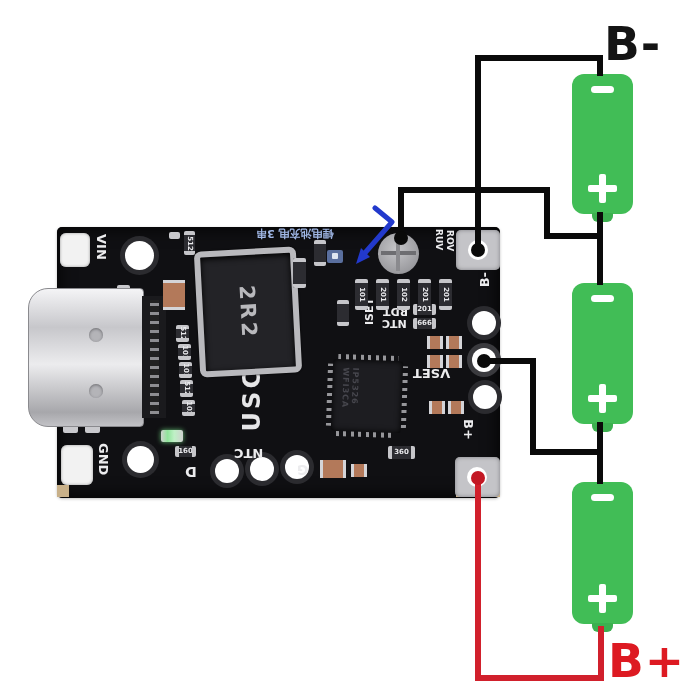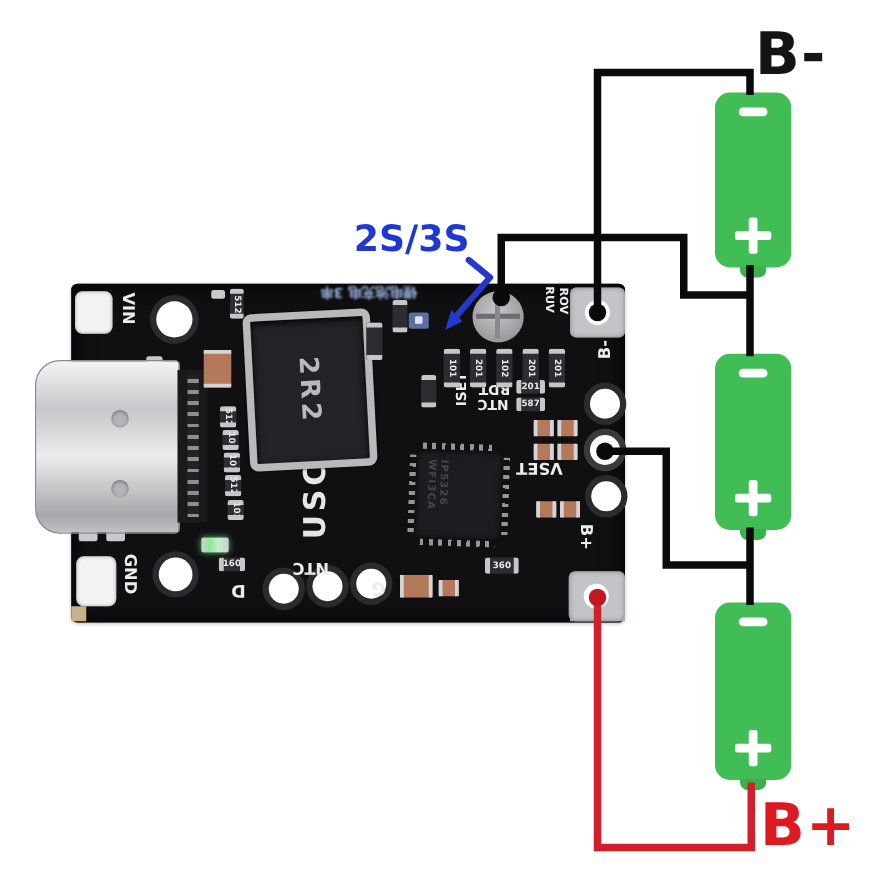--- a/index.html
+++ b/index.html
@@ -202,21 +202,21 @@
       <span>201</span>
     </div>
   <div class="res v zb" style="left:439px;top:279px;width:13px;height:31px;">
       <span>201</span>
     </div>
 
   <div class="res h zb" style="left:413px;top:304px;width:23px;height:11px;">
       <span>201</span>
     </div>
   <div class="res h zb" style="left:413px;top:318px;width:23px;height:11px;">
-      <span>587</span>
+      <span>666</span>
     </div>
   <div class="res h zb" style="left:388px;top:446px;width:27px;height:13px;">
       <span>360</span>
     </div>
   <div class="res h zb" style="left:175px;top:446px;width:21px;height:11px;">
       <span>160</span>
     </div>
   <div class="res v zb" style="left:184px;top:231px;width:11px;height:24px;">
       <span>512</span>
     </div>
@@ -275,15 +275,14 @@
     <circle cx="478" cy="250" r="7" fill="#0a0a0a"></circle>
     <circle cx="484" cy="361" r="7" fill="#0a0a0a"></circle>
     <circle cx="478" cy="478" r="7" fill="#c31824"></circle>
 
     <path d="M375,208 L392,222 L364,254" fill="none" stroke="#2239cc" stroke-width="5" stroke-linecap="round" stroke-linejoin="round"></path>
     <polygon points="356,264 370,257 361,248" fill="#2239cc"></polygon>
   </svg>
 
   <div class="big b-minus zl">B-</div>
   <div class="big b-plus zl">B+</div>
-  <div class="big mode zl">2S/3S</div>
 
 </div>
 
 </body></html>

